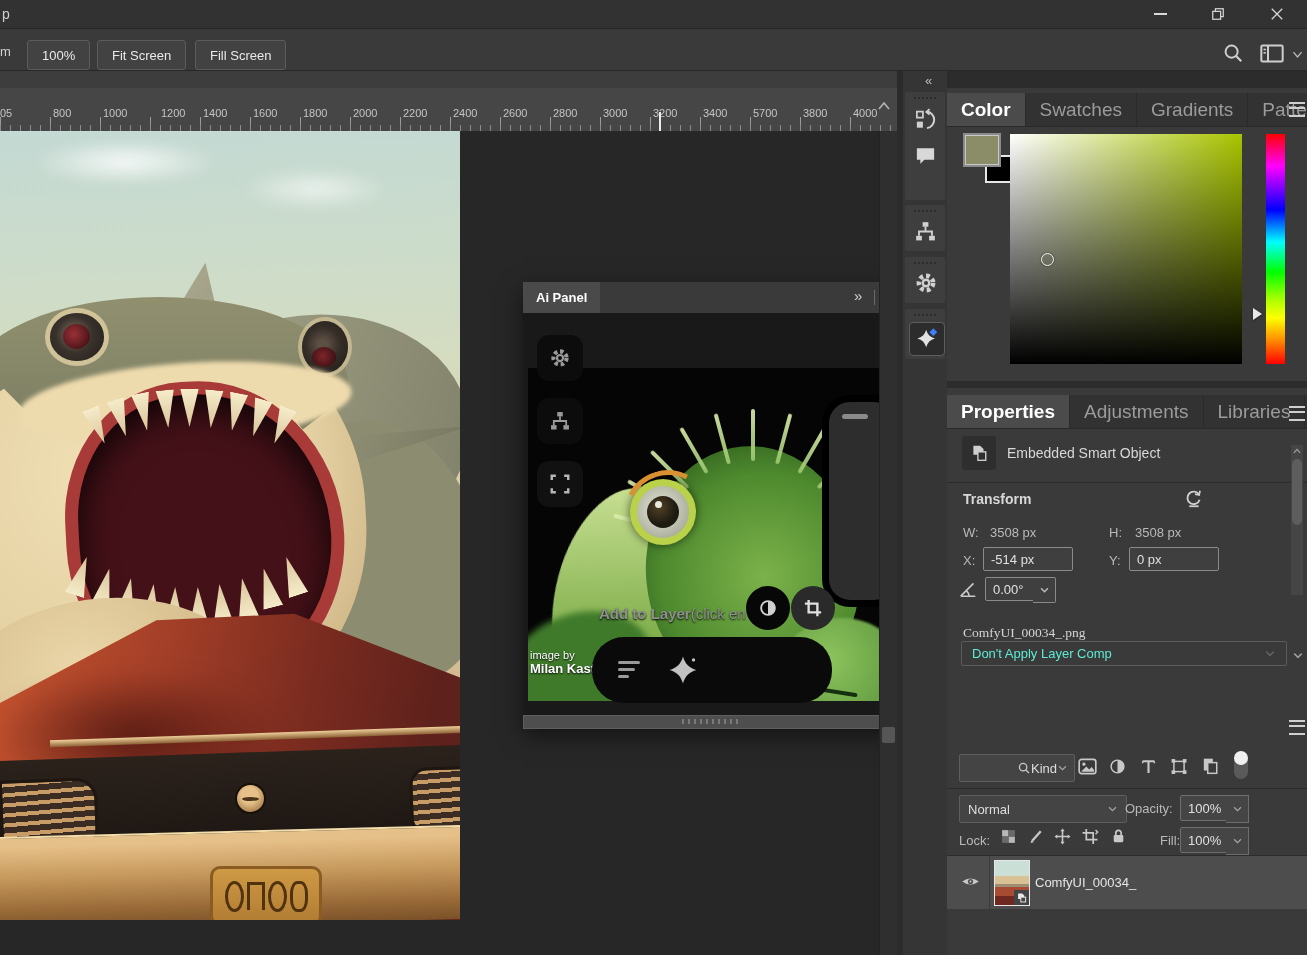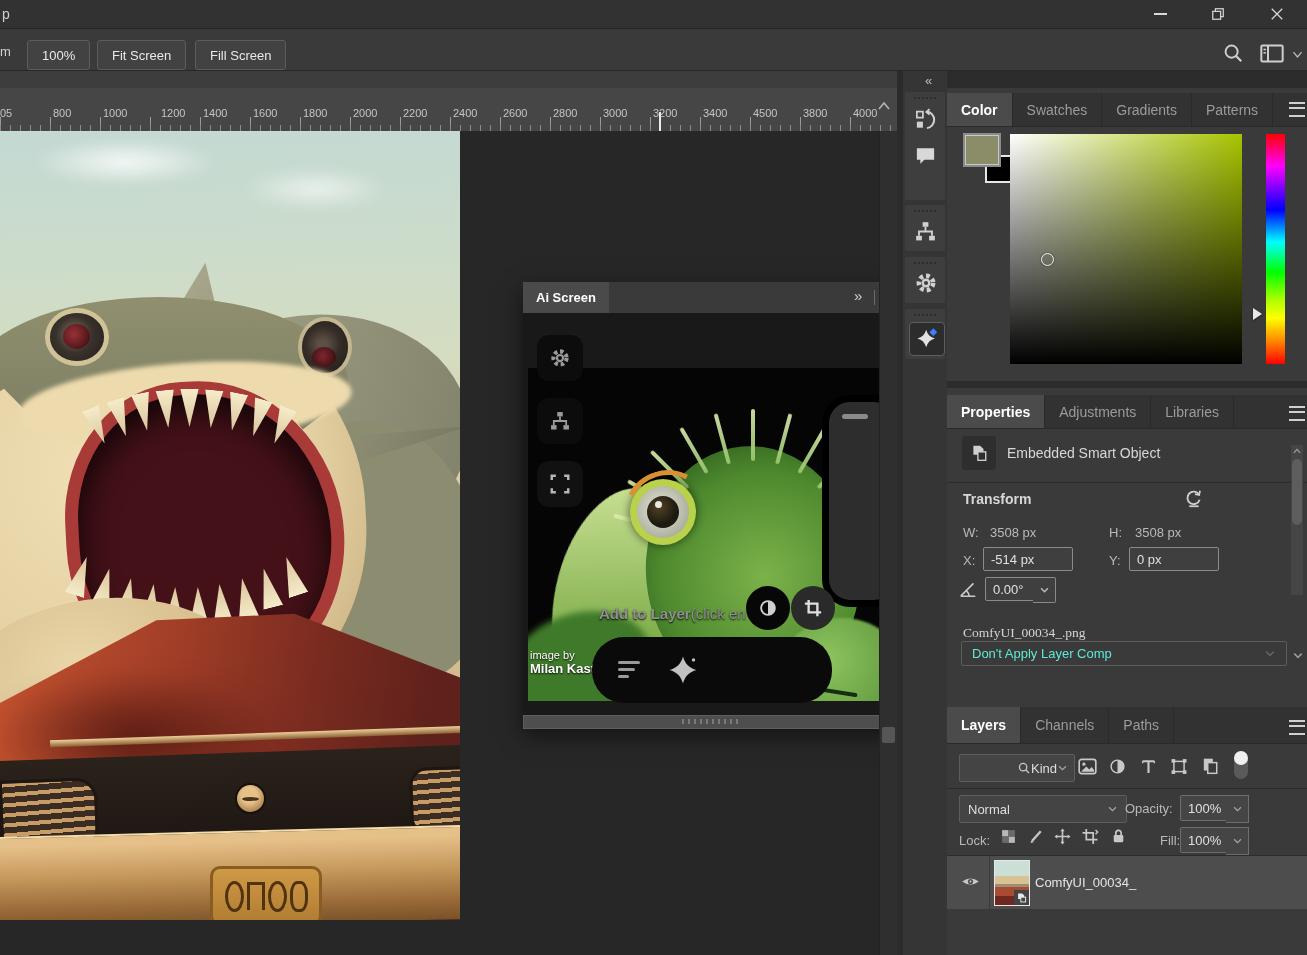--- a/index.html
+++ b/index.html
@@ -16,21 +16,21 @@
   .ruler{left:0;top:88px;width:897px;height:43px;background:#464646;border-bottom:1px solid #222;
     background-image:repeating-linear-gradient(to right,#8a8a8a 0 1px,transparent 1px 10px),repeating-linear-gradient(to right,#9a9a9a 0 1px,transparent 1px 50px);
     background-size:100% 6px,100% 14px;background-position:0 100%,0 100%;background-repeat:no-repeat;}
   .rlabel{position:absolute;top:19px;font-size:11px;color:#c5c5c5;}
   
   .canvas{left:0;top:131px;width:897px;height:824px;background:#272727;overflow:hidden;}
   .vscroll{left:879px;top:131px;width:18px;height:824px;background:#2f2f2f;border-left:1px solid #222;}
   
   .panel{background:#3a3a3a;}
   .tabbar{position:absolute;left:0;width:100%;height:33px;background:#323232;border-bottom:1px solid #2a2a2a;display:flex;}
-  .tab{padding:0 14px;display:flex;align-items:center;color:#9b9b9b;font-size:14px;border-right:1px solid #2a2a2a;cursor:default;white-space:nowrap;}
+  .tab{padding:0 14px;display:flex;align-items:center;color:#9b9b9b;font-size:19px;border-right:1px solid #2a2a2a;cursor:default;white-space:nowrap;}
   .tab.active{background:#4b4b4b;color:#fff;font-weight:bold;}
   .hline{position:absolute;height:1px;background:#2c2c2c;width:100%;}
   .inbox{position:absolute;background:#3f3f3f;border:1px solid #8a8a8a;border-radius:2px;color:#e0e0e0;font-size:13px;display:flex;align-items:center;padding:0 7px;}
   .ddbox{position:absolute;background:#444;border:1px solid #5e5e5e;border-radius:2px;color:#dedede;font-size:13px;display:flex;align-items:center;}
   .lbl{position:absolute;color:#b9b9b9;font-size:13px;white-space:nowrap;}
   .burger{position:absolute;width:16px;height:11px;border-top:2px solid #cfcfcf;border-bottom:2px solid #cfcfcf;}
   .burger:before{content:"";position:absolute;left:0;top:2.5px;width:100%;height:2px;background:#cfcfcf;}
   .griptile{position:absolute;background:#3e3e3e;border-radius:2px;}
   .gripdots{position:absolute;width:22px;height:2px;background-image:repeating-linear-gradient(to right,#2c2c2c 0 2px,transparent 2px 4px);}
   
@@ -102,21 +102,21 @@
         <span class="rlabel" style="left: 253px;">1600</span>
         <span class="rlabel" style="left: 303px;">1800</span>
         <span class="rlabel" style="left: 353px;">2000</span>
         <span class="rlabel" style="left: 403px;">2200</span>
         <span class="rlabel" style="left: 453px;">2400</span>
         <span class="rlabel" style="left: 503px;">2600</span>
         <span class="rlabel" style="left: 553px;">2800</span>
         <span class="rlabel" style="left: 603px;">3000</span>
         <span class="rlabel" style="left: 653px;">3200</span>
         <span class="rlabel" style="left: 703px;">3400</span>
-        <span class="rlabel" style="left: 753px;">4500</span>
+        <span class="rlabel" style="left: 753px;">5700</span>
         <span class="rlabel" style="left: 803px;">3800</span>
         <span class="rlabel" style="left: 853px;">4000</span>
       </div>
     <div class="a" style="left:659px;top:24px;width:2px;height:19px;background:#ececec;"></div>
     <div class="a" style="left:876px;top:12px;">
       <svg width="16" height="12" viewBox="0 0 16 10">
           <polyline points="3,8 8,2 13,8" fill="none" stroke="#b5b5b5" stroke-width="1.6"></polyline>
         </svg>
     </div>
   </div>
@@ -188,21 +188,21 @@
         <span style="width:13px;height:25px;border:3.5px solid #50320f;border-radius:50%;"></span>
         <span style="width:12px;height:25px;border:3.5px solid #50320f;border-bottom:none;"></span>
         <span style="width:13px;height:25px;border:3.5px solid #50320f;border-radius:50%;"></span>
         <span style="width:12px;height:25px;border:3.5px solid #50320f;border-radius:40%;"></span>
       </div>
     </div>
 
     <div class="a aipanel" style="left:523px;top:151px;height:445px;">
 
       <div class="a" style="left:0;top:0;width:377px;height:31px;background:#3a3a3a;border-bottom:1px solid #252525;">
-        <div class="a" style="left:0;top:0;height:31px;background:#4a4a4a;display:flex;align-items:center;padding:0 13px;color:#fff;font-weight:bold;font-size:13px;">Ai Screen</div>
+        <div class="a" style="left:0;top:0;height:31px;background:#4a4a4a;display:flex;align-items:center;padding:0 13px;color:#fff;font-weight:bold;font-size:13px;">Ai Panel</div>
         <span class="a" style="left:331px;top:5px;color:#cfcfcf;font-size:15px;letter-spacing:-2px;">»</span>
         <div class="a" style="left:351px;top:8px;width:1px;height:15px;background:#6a6a6a;"></div>
         <div class="burger" style="left:358px;top:10px;"></div>
       </div>
 
       <div class="a" style="left:0;top:31px;width:377px;height:402px;background:#191919;overflow:hidden;">
 
         <div class="a" style="left:5px;top:55px;width:367px;height:333px;background:#050505;overflow:hidden;">
           <div class="a" style="left:28px;top:118px;width:122px;height:212px;border-radius:50% 50% 42% 58%;background:linear-gradient(160deg,#cfe49a,#7fae4a 70%,#4f7c2c);transform:rotate(18deg);filter:blur(.6px);"></div>
           <div class="a" style="left:118px;top:78px;width:214px;height:252px;border-radius:50%;background:radial-gradient(circle at 55% 52%,#7cb24a,#4e8a2e 58%,#2c5a1c 88%);transform:rotate(-5deg);"></div>
@@ -430,25 +430,20 @@
             <polyline points="3,8 8,2.5 13,8" fill="none" stroke="#9d9d9d" stroke-width="2"></polyline>
           </svg>
         <div class="scrollthumb" style="left:1px;top:14px;width:10px;height:66px;"></div>
       </div>
       <svg class="a" style="left:345px;top:263px;" width="12" height="9" viewBox="0 0 16 10">
           <polyline points="3,2.5 8,7.5 13,2.5" fill="none" stroke="#9d9d9d" stroke-width="2"></polyline>
         </svg>
     </div>
 
     <div class="a panel" style="left:0;top:636px;width:360px;height:248px;">
-      <div class="tabbar" style="top:0;height:36px;">
-        <div class="tab active">Layers</div>
-        <div class="tab">Channels</div>
-        <div class="tab">Paths</div>
-      </div>
       <div class="burger" style="left:342px;top:13px;"></div>
 
       <div class="ddbox" style="left:12px;top:47px;width:102px;height:26px;padding:0 6px;justify-content:flex-end;">
         <svg width="14" height="14" viewBox="0 0 16 16">
             <circle cx="7" cy="7" r="4.2" fill="none" stroke="#c8c8c8" stroke-width="1.5"></circle>
             <line x1="10.2" y1="10.2" x2="13.6" y2="13.6" stroke="#c8c8c8" stroke-width="1.6"></line>
           </svg>
         <span>Kind</span>
         <svg width="11" height="8" viewBox="0 0 16 10">
             <polyline points="3,2.5 8,7.5 13,2.5" fill="none" stroke="#a5a5a5" stroke-width="1.8"></polyline>

